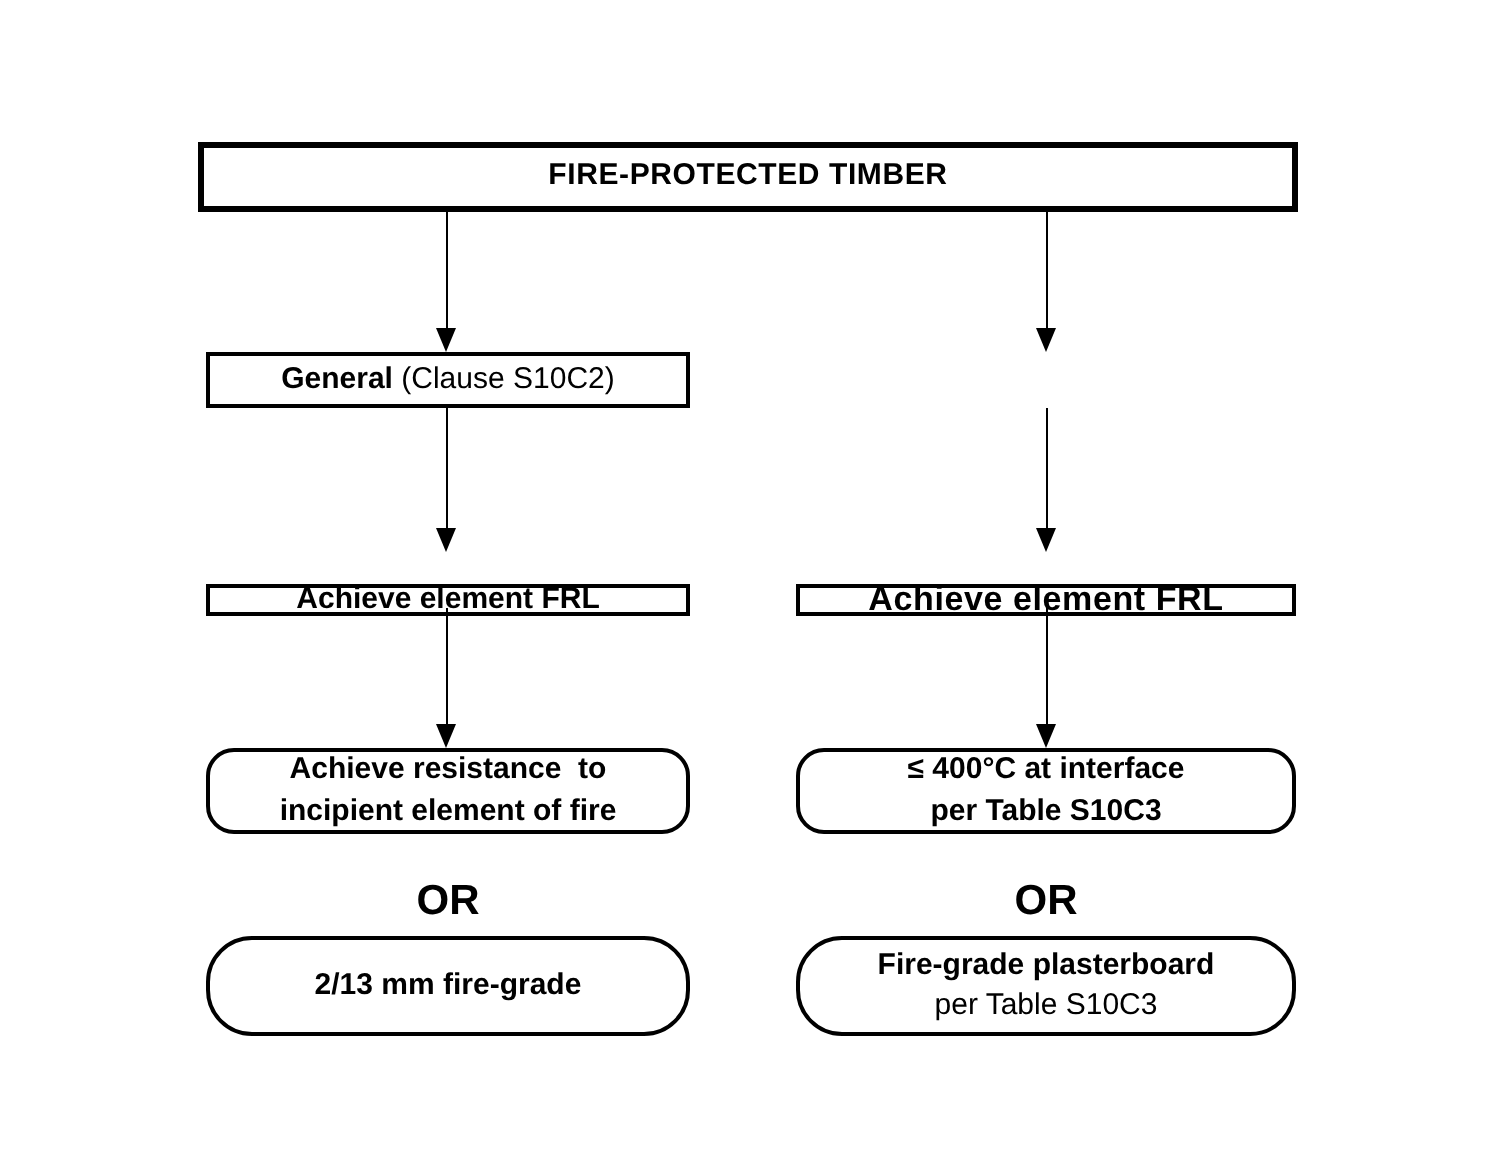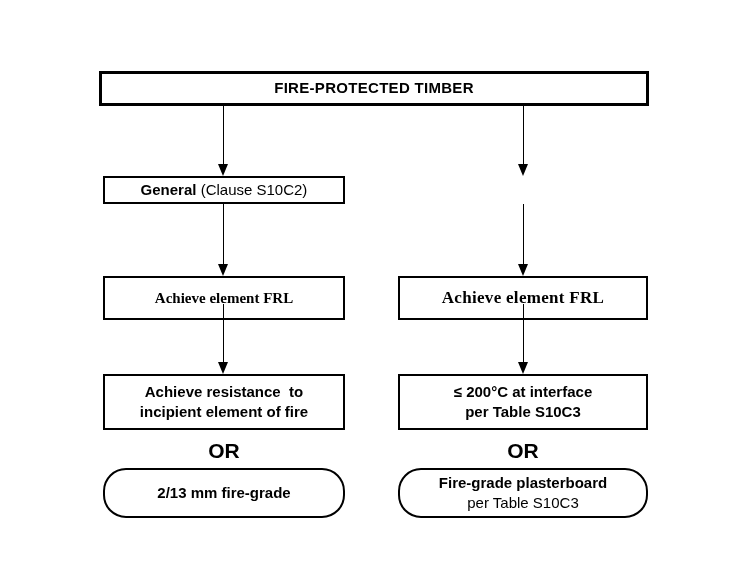--- a/index.html
+++ b/index.html
@@ -29,22 +29,22 @@
     line-height: 1.35;
   }
   .box.root {
     border-width: 3px;
     left: 99px; top: 71px;
     width: 550px; height: 35px;
   }
   .col-left  { left: 103px; width: 242px; }
   .col-right { left: 398px; width: 250px; }
   .row-clause { top: 176px; height: 28px; }
-  .row-frl    { top: 276px; height: 44px; font-family: Liberation Serif, serif; }
-  .row-req    { top: 374px; height: 56px; }
+  .row-frl    { top: 292px; height: 16px; }
+  .row-req    { top: 374px; height: 43px; border-radius: 14px; }
   .row-alt    { top: 468px; height: 50px; border-radius: 23px; }
   .bold { font-weight: bold; }
   .t-title   { font-size: 15px; font-weight: bold; letter-spacing: 0.3px; }
   .t-normal  { font-size: 15px; font-weight: normal; }
   .t-bold    { font-size: 15px; font-weight: bold; }
   .t-bold-lg { font-size: 17px; font-weight: bold; letter-spacing: 0.3px; }
   .line { white-space: pre-wrap; }
   .or-label {
     position: absolute;
     top: 441px;
@@ -124,21 +124,21 @@
   <div class="arrow" style="left:517px; top:304px; height:70px;">
     <span class="shaft"></span>
     <span class="head"></span>
   </div>
 
   <div class="box col-left row-req t-bold">
     <span class="line">Achieve resistance  to</span>
     <span class="line">incipient element of fire</span>
   </div>
   <div class="box col-right row-req t-bold">
-    <span class="line">≤ 200°C at interface</span>
+    <span class="line">≤ 400°C at interface</span>
     <span class="line">per Table S10C3</span>
   </div>
 
   <div class="or-label" style="left:103px; width:242px;">OR</div>
   <div class="or-label" style="left:398px; width:250px;">OR</div>
 
   <div class="box col-left row-alt t-bold">
     <span class="line">2/13 mm fire-grade</span>
   </div>
   <div class="box col-right row-alt">

